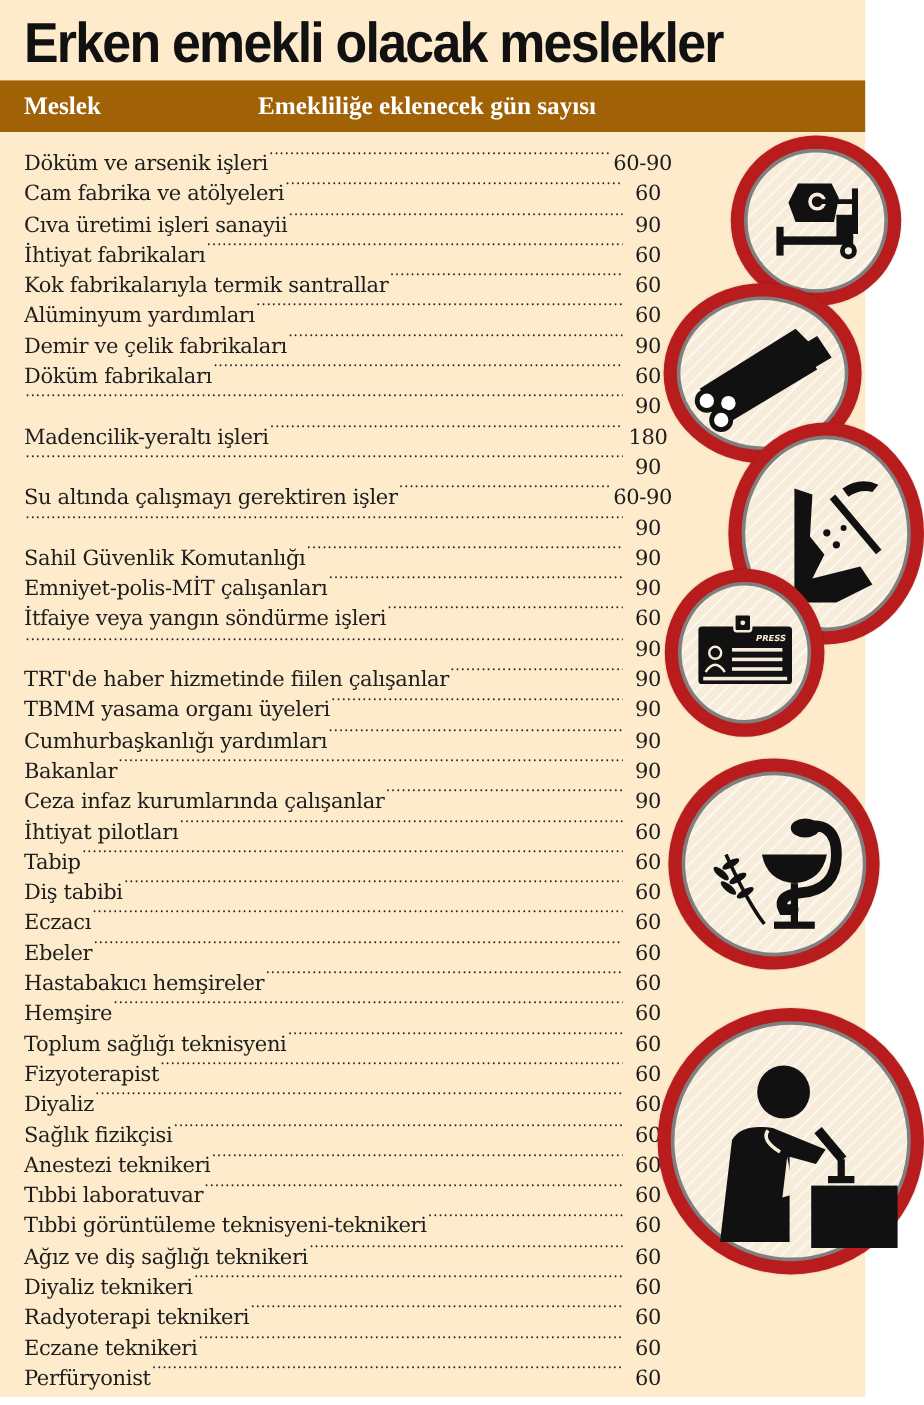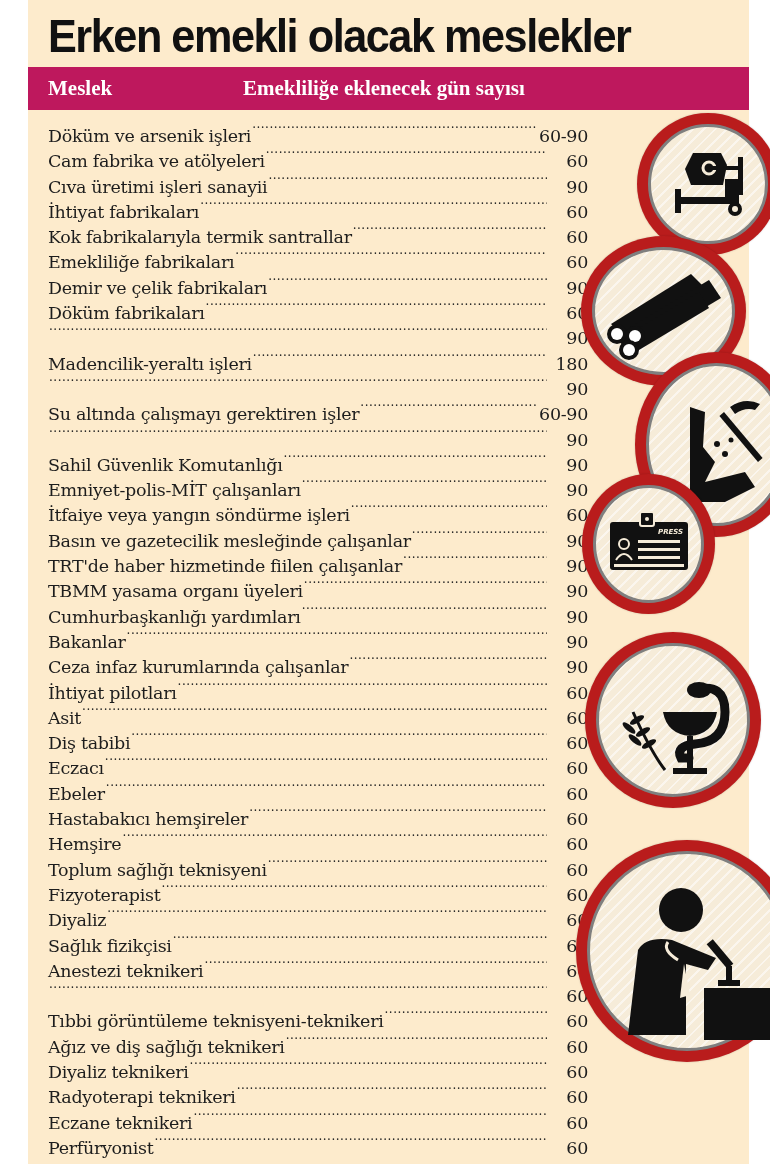--- a/index.html
+++ b/index.html
@@ -1,28 +1,28 @@
 <!DOCTYPE html>
 <html><head>
 <meta charset="utf-8">
 <style>
   html,body{margin:0;padding:0;background:#ffffff;}
   body{width:770px;height:1171px;position:relative;overflow:hidden;}
-  .panel{position:absolute;left:0;top:0;width:721px;height:1164px;background:#fdebcc;margin-left:28px;}
+  .panel{position:absolute;left:0;top:0;width:721px;height:1164px;background:#fdebcc;}
   .title{position:absolute;left:20px;top:6px;font-family:"Liberation Sans",sans-serif;font-weight:bold;font-size:47px;letter-spacing:-1.6px;color:#111;white-space:nowrap;transform:scaleX(0.92);transform-origin:left top;line-height:60px;}
-  .band{position:absolute;left:0;top:67px;width:721px;height:43px;background:#be185d;}
+  .band{position:absolute;left:0;top:67px;width:721px;height:43px;background:#a16207;}
   .band span{position:absolute;top:8px;font-family:"Liberation Serif",serif;font-weight:bold;font-size:21px;color:#fff;white-space:nowrap;line-height:26px;}
   .band .h1{left:20px;}
   .band .h2{left:215px;}
   .rows{position:absolute;left:20px;top:117px;width:540px;}
   .row{display:flex;align-items:baseline;height:25.3px;font-family:"DejaVu Serif",serif;font-size:17.5px;color:#1d1d1d;line-height:25px;white-space:nowrap;}
   .row .name{flex:0 0 auto;letter-spacing:-0.3px;}
   .row .dots{flex:1 1 auto;overflow:hidden;margin:0 1px;height:25px;position:relative;}
   .row .dots::after{content:"..............................................................................................................................................................................................................";position:absolute;left:0;bottom:5px;font-size:12px;letter-spacing:0.5px;color:#222;}
-  .row .val{flex:0 0 40px;text-align:right;letter-spacing:-0.3px;}
+  .row .val{flex:0 0 40px;text-align:center;letter-spacing:-0.3px;}
   .icon{position:absolute;border-radius:50%;background:#b91c1c;box-shadow:0 0 2px rgba(0,0,0,0.2);font-style:italic;}
   .icon .inner{position:absolute;left:11px;top:11px;right:11px;bottom:11px;border-radius:50%;background:#f6ecd9;border:3px solid #7f7f7f;box-sizing:border-box;overflow:hidden;}
   .icon .inner::before{content:"";position:absolute;inset:0;border-radius:50%;background:repeating-linear-gradient(135deg,rgba(255,255,255,0) 0 6px,rgba(255,255,255,0.55) 6px 8px);}
   .icon svg{position:absolute;left:0;top:0;width:100%;height:100%;}
 </style>
 </head>
 <body>
 
 <div class="panel">
   <div class="title">Erken emekli olacak meslekler</div>
@@ -52,21 +52,21 @@
         <span class="name">İhtiyat fabrikaları</span>
         <span class="dots"></span>
         <span class="val">60</span>
       </div>
       <div class="row">
         <span class="name">Kok fabrikalarıyla termik santrallar</span>
         <span class="dots"></span>
         <span class="val">60</span>
       </div>
       <div class="row">
-        <span class="name">Emekliliğe fabrikaları</span>
+        <span class="name">Alüminyum yardımları</span>
         <span class="dots"></span>
         <span class="val">60</span>
       </div>
       <div class="row">
         <span class="name">Demir ve çelik fabrikaları</span>
         <span class="dots"></span>
         <span class="val">90</span>
       </div>
       <div class="row">
         <span class="name">Döküm fabrikaları</span>
@@ -104,21 +104,20 @@
         <span class="name">Emniyet-polis-MİT çalışanları</span>
         <span class="dots"></span>
         <span class="val">90</span>
       </div>
       <div class="row">
         <span class="name">İtfaiye veya yangın söndürme işleri</span>
         <span class="dots"></span>
         <span class="val">60</span>
       </div>
       <div class="row">
-        <span class="name">Basın ve gazetecilik mesleğinde çalışanlar</span>
         <span class="dots"></span>
         <span class="val">90</span>
       </div>
       <div class="row">
         <span class="name">TRT'de haber hizmetinde fiilen çalışanlar</span>
         <span class="dots"></span>
         <span class="val">90</span>
       </div>
       <div class="row">
         <span class="name">TBMM yasama organı üyeleri</span>
@@ -139,21 +138,21 @@
         <span class="name">Ceza infaz kurumlarında çalışanlar</span>
         <span class="dots"></span>
         <span class="val">90</span>
       </div>
       <div class="row">
         <span class="name">İhtiyat pilotları</span>
         <span class="dots"></span>
         <span class="val">60</span>
       </div>
       <div class="row">
-        <span class="name">Asit</span>
+        <span class="name">Tabip</span>
         <span class="dots"></span>
         <span class="val">60</span>
       </div>
       <div class="row">
         <span class="name">Diş tabibi</span>
         <span class="dots"></span>
         <span class="val">60</span>
       </div>
       <div class="row">
         <span class="name">Eczacı</span>
@@ -194,20 +193,21 @@
         <span class="name">Sağlık fizikçisi</span>
         <span class="dots"></span>
         <span class="val">60</span>
       </div>
       <div class="row">
         <span class="name">Anestezi teknikeri</span>
         <span class="dots"></span>
         <span class="val">60</span>
       </div>
       <div class="row">
+        <span class="name">Tıbbi laboratuvar</span>
         <span class="dots"></span>
         <span class="val">60</span>
       </div>
       <div class="row">
         <span class="name">Tıbbi görüntüleme teknisyeni-teknikeri</span>
         <span class="dots"></span>
         <span class="val">60</span>
       </div>
       <div class="row">
         <span class="name">Ağız ve diş sağlığı teknikeri</span>

